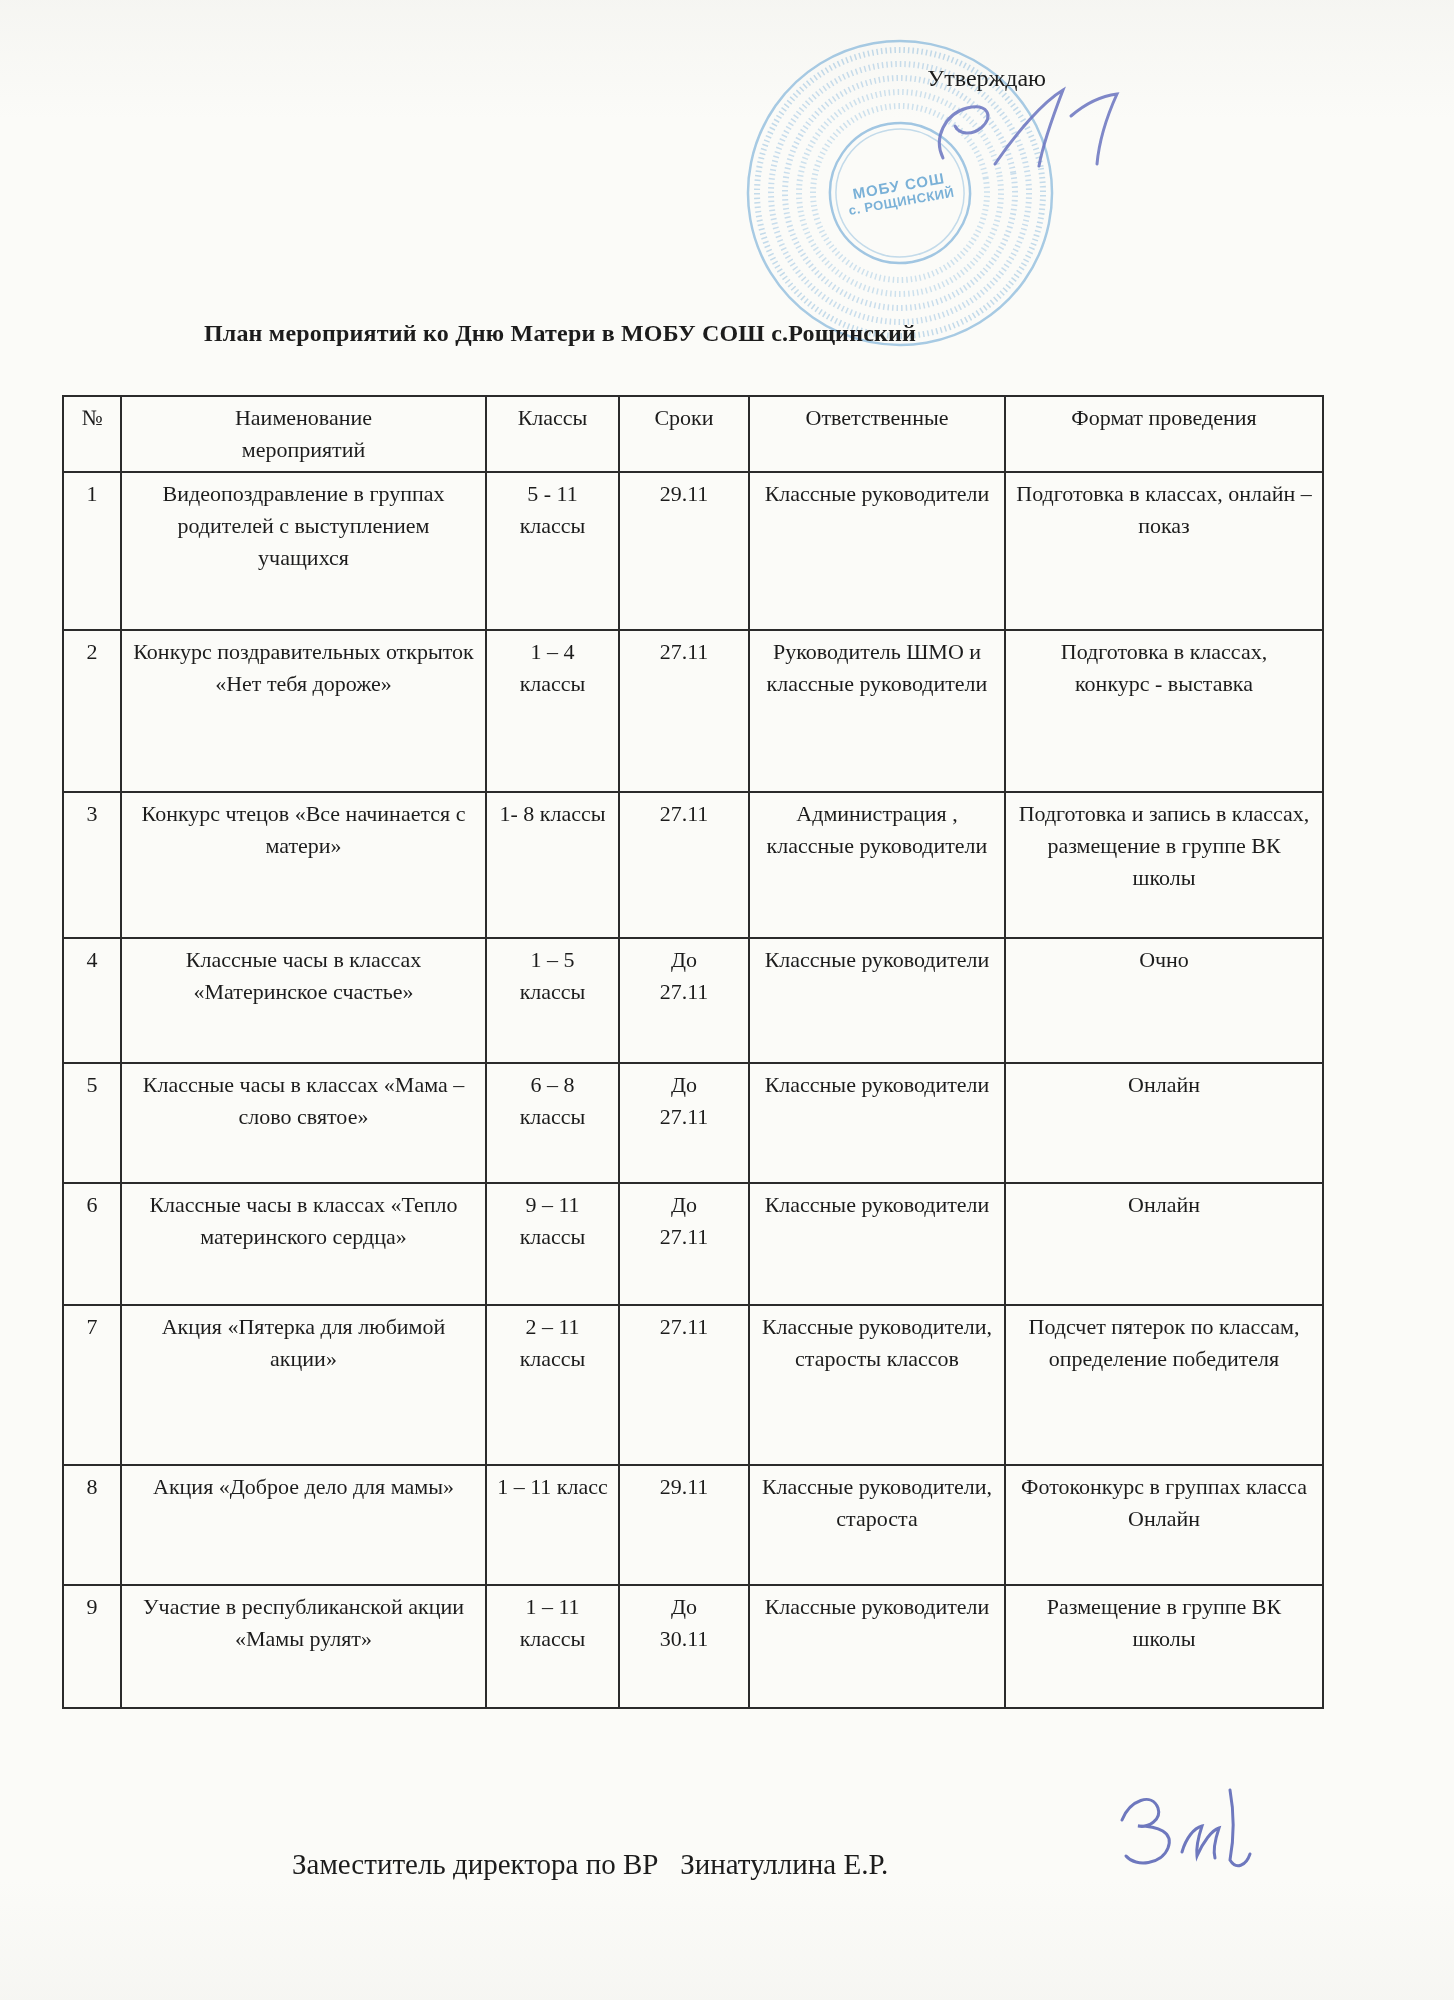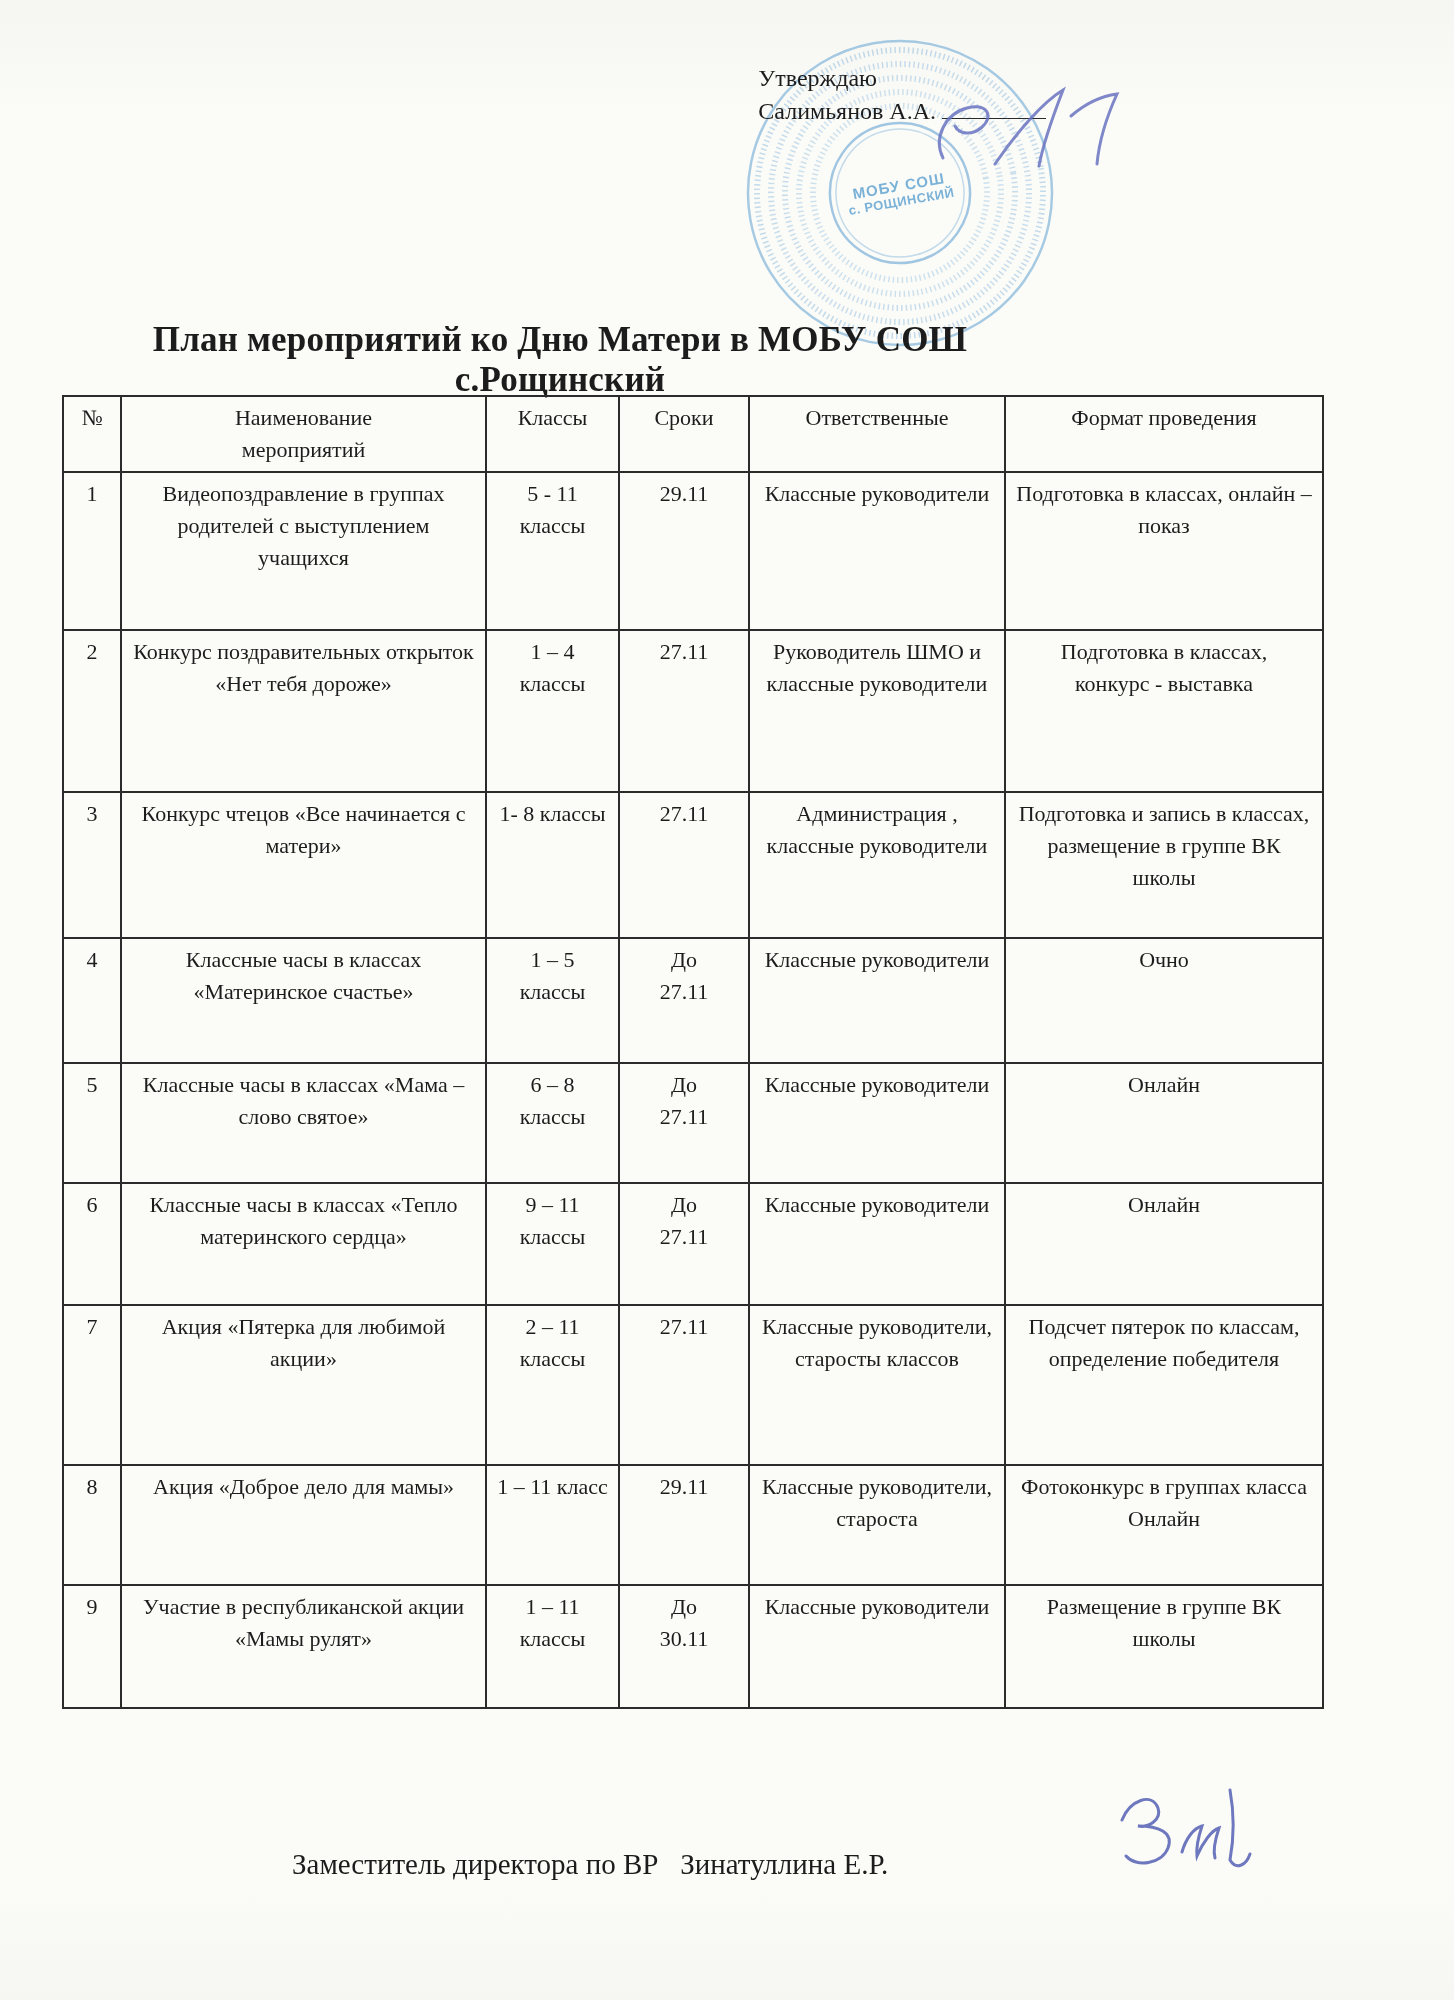--- a/index.html
+++ b/index.html
@@ -32,21 +32,21 @@
     position:absolute;left:0;top:0;width:330px;height:330px;
     display:flex;flex-direction:column;align-items:center;justify-content:center;
     font-family:"Liberation Sans","DejaVu Sans",sans-serif;
     font-weight:bold;color:#5b9fd0;text-align:center;
   }
   .stamp-center .l1{font-size:15px;letter-spacing:1px;}
   .stamp-center .l2{font-size:13px;letter-spacing:.5px;}
   
   .doc-title{
     position:absolute;left:80px;top:320px;width:960px;
-    text-align:center;font-size:35px;font-weight:bold;letter-spacing:.2px;
+    text-align:center;font-size:24px;font-weight:bold;letter-spacing:.2px;
   }
   
   table.plan{
     position:absolute;left:62px;top:395px;width:1260px;
     border-collapse:collapse;table-layout:fixed;
     font-size:22px;line-height:1.45;
   }
   table.plan th, table.plan td{
     border:2px solid #2b2b2b;
     vertical-align:top;text-align:center;
@@ -87,21 +87,20 @@
     </g>
   </svg>
   <div class="stamp-center">
     <span class="l1">МОБУ СОШ</span>
     <span class="l2">с. РОЩИНСКИЙ</span>
   </div>
 </div>
 
 <div class="approval">
   <div>Утверждаю</div>
-  <div><span>Салимьянов А.А.</span><span class="sig-line"></span></div>
 </div>
 
 <div class="director-sig">
   <svg width="200" height="95" viewBox="0 0 200 95">
     <g fill="none" stroke="#6a74c0" stroke-width="3" stroke-linecap="round" opacity="0.85">
       <path d="M18,72 C8,52 20,28 42,22 C62,17 70,30 56,42 C46,50 34,48 30,40"></path>
       <path d="M70,78 C92,46 118,16 138,4 C128,30 118,58 114,80"></path>
       <path d="M146,30 C160,18 176,10 192,8 C182,30 174,56 172,78"></path>
     </g>
   </svg>

